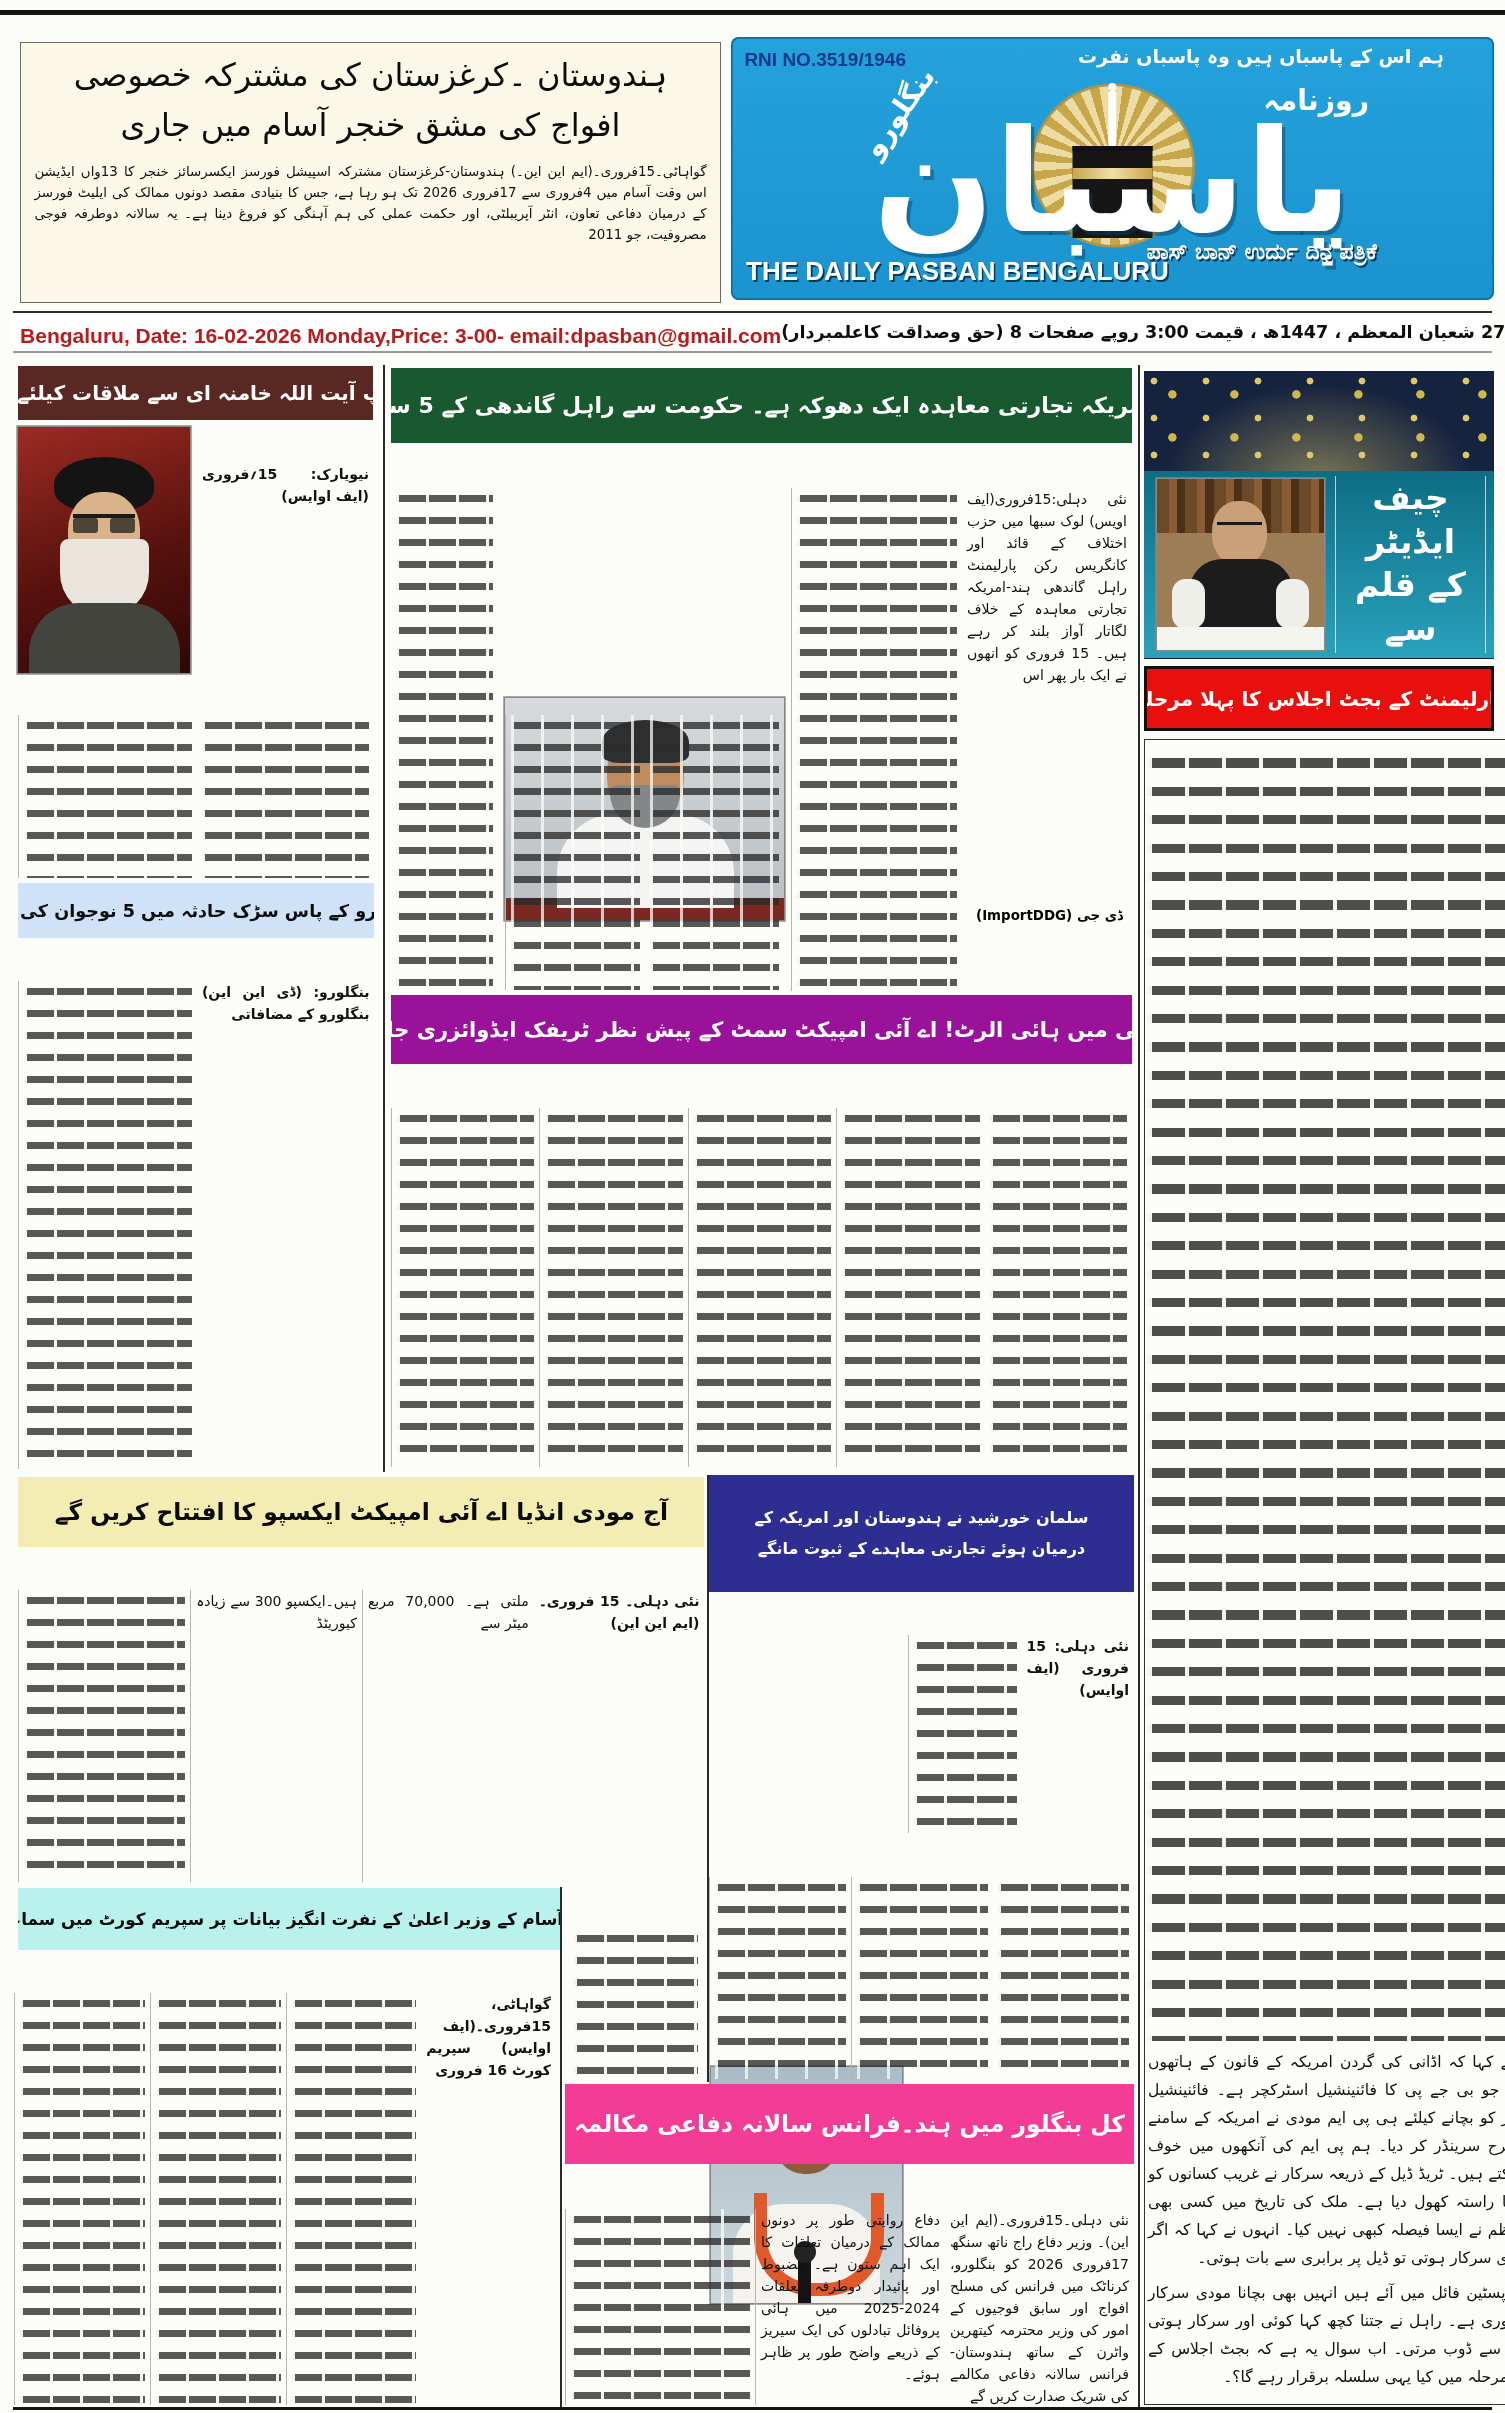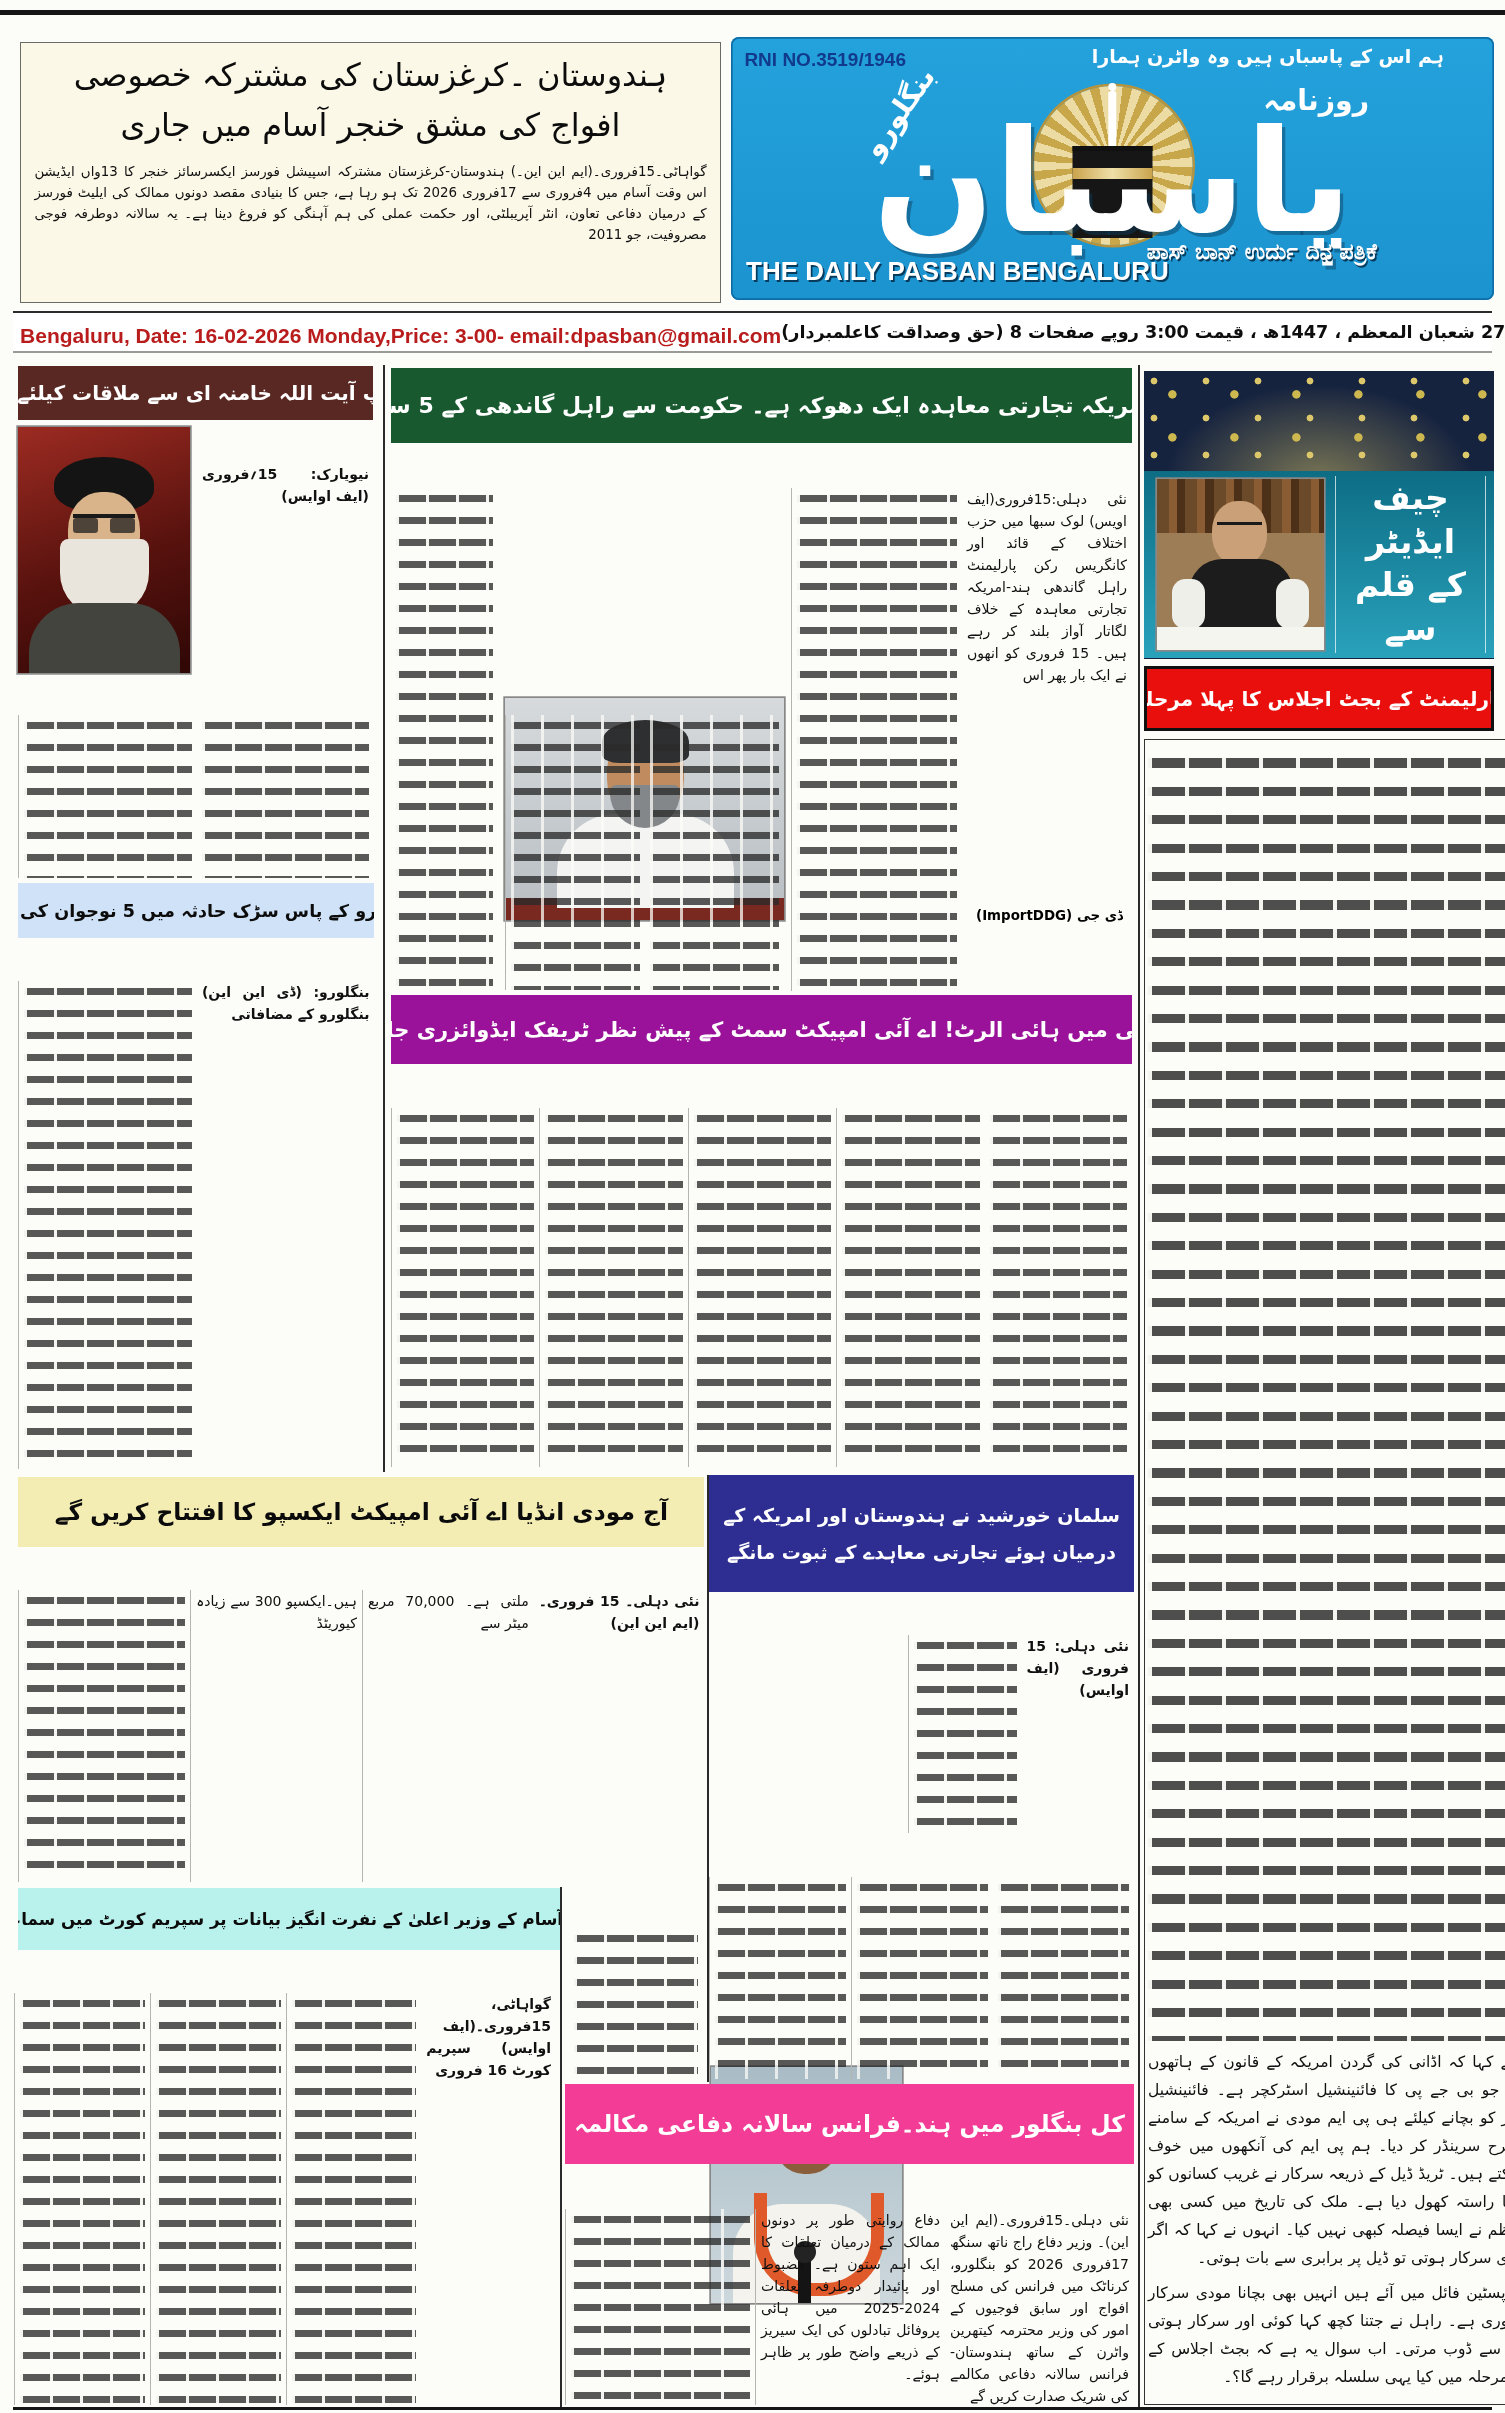--- a/index.html
+++ b/index.html
@@ -48,21 +48,21 @@
 
   <div class="abs rule-h" style="left:0;top:10px;width:1505px;height:5px;"></div>
 
   <div class="abs" style="left:20px;top:42px;width:701px;height:261px;background:#fbf8e7;border:1.7px solid #6b6b66;padding:8.4px 13.4px;box-sizing:border-box;">
     <div class="rtl" style="font-weight:normal;font-size:32px;line-height:1.55;text-align:center;color:#0c0c0c;">ہندوستان ۔کرغزستان کی مشترکہ خصوصی افواج کی مشق خنجر آسام میں جاری</div>
     <p class="excerpt" style="margin-top:10px;font-size:13.4px;line-height:21px;">گواہاٹی۔15فروری۔(ایم این این۔) ہندوستان-کرغزستان مشترکہ اسپیشل فورسز ایکسرسائز خنجر کا 13واں ایڈیشن اس وقت آسام میں 4فروری سے 17فروری 2026 تک ہو رہا ہے، جس کا بنیادی مقصد دونوں ممالک کی ایلیٹ فورسز کے درمیان دفاعی تعاون، انٹر آپریبلٹی، اور حکمت عملی کی ہم آہنگی کو فروغ دینا ہے۔ یہ سالانہ دوطرفہ فوجی مصروفیت، جو 2011</p>
   </div>
 
   <div class="abs masthead" style="left:731px;top:37px;width:763px;height:263px;">
     <div class="abs" style="left:13.4px;top:11.7px;font-family:'Liberation Sans',sans-serif;font-weight:bold;font-size:19px;color:#123a8c;">RNI NO.3519/1946</div>
-    <div class="abs rtl" style="right:50px;top:8.4px;color:#fff;font-size:19px;font-weight:bold;">ہم اس کے پاسباں ہیں وہ واٹرن ہمارا</div>
+    <div class="abs rtl" style="right:50px;top:8.4px;color:#fff;font-size:19px;font-weight:bold;">ہم اس کے پاسباں ہیں وہ پاسباں نفرت</div>
     <div class="abs rtl" style="right:125px;top:47px;color:#fff;font-size:28.4px;font-weight:bold;">روزنامہ</div>
     <div class="abs rtl" style="left:117px;top:59px;color:#fff;font-size:28.4px;font-weight:bold;transform:rotate(-55deg);">بنگلورو</div>
 
     <div class="abs" style="left:50%;top:49px;transform:translateX(-50%);width:159px;height:159px;border-radius:50%;
                 background:repeating-conic-gradient(#ecdca4 0 7deg,#c8a64a 7deg 14deg);box-shadow:0 0 0 2.5px #b6933c;">
       <div style="position:absolute;left:50%;top:5px;transform:translateX(-50%);width:8.4px;height:59px;background:#fff;border-radius:2.5px;"></div>
       <div style="position:absolute;left:50%;top:-3.3px;transform:translateX(-50%);width:8.4px;height:8.4px;border-radius:50%;background:#fff;"></div>
       <div style="position:absolute;left:50%;top:60px;transform:translateX(-50%);width:80px;height:87px;background:#161616;border-top:5px solid #101010;">
         <div style="position:absolute;left:0;top:16.7px;width:80px;height:11.7px;background:linear-gradient(90deg,#caa34d,#efe0a8,#caa34d);"></div>
       </div>
@@ -193,21 +193,21 @@
       </div>
     <div class="col">
         <p class="excerpt">ہیں۔ایکسپو 300 سے زیادہ کیوریٹڈ</p>
         <div class="fill"></div>
       </div>
     <div class="col">
         <div class="fill"></div>
       </div>
   </div>
 
-  <div class="abs band rtl" style="left:709px;top:1475px;width:425px;height:117px;background:#2d2d92;color:#fff;font-size:19px;flex-direction:column;line-height:1.9;">
+  <div class="abs band rtl" style="left:709px;top:1475px;width:425px;height:117px;background:#2d2d92;color:#fff;font-size:16px;flex-direction:column;line-height:1.9;">
     <span>سلمان خورشید نے ہندوستان اور امریکہ کے</span>
     <span>درمیان ہوئے تجارتی معاہدے کے ثبوت مانگے</span>
   </div>
   <div class="abs photo" style="left:711px;top:1599px;width:191px;height:236px;background:linear-gradient(180deg,#a9bcc5,#cdd8dd);">
     <div style="position:absolute;left:22px;bottom:0;width:147px;height:99px;background:#f4f3ee;border-radius:50px 50px 0 0;"></div>
     <div style="position:absolute;left:43px;bottom:6.7px;width:104px;height:90px;border:13.4px solid #e0592a;border-top:none;border-radius:0 0 59px 59px;"></div>
     <div style="position:absolute;left:62px;top:30px;width:67px;height:77px;background:#8a5d3b;border-radius:46%;"></div>
     <div style="position:absolute;left:57px;top:18.4px;width:77px;height:37px;background:#e9e9e7;border-radius:50% 50% 30% 30%;"></div>
     <div style="position:absolute;left:67px;top:52px;width:57px;height:13.4px;border-top:3.3px solid #222;"></div>
     <div style="position:absolute;left:87px;bottom:0;width:13.4px;height:45px;background:#141414;">

